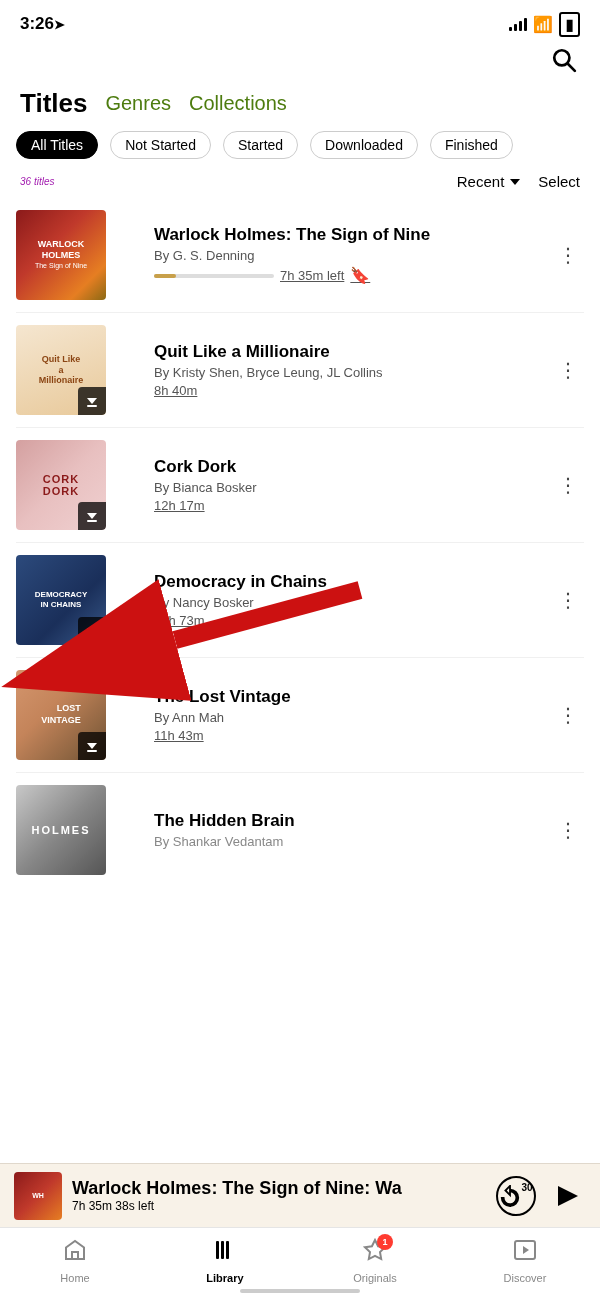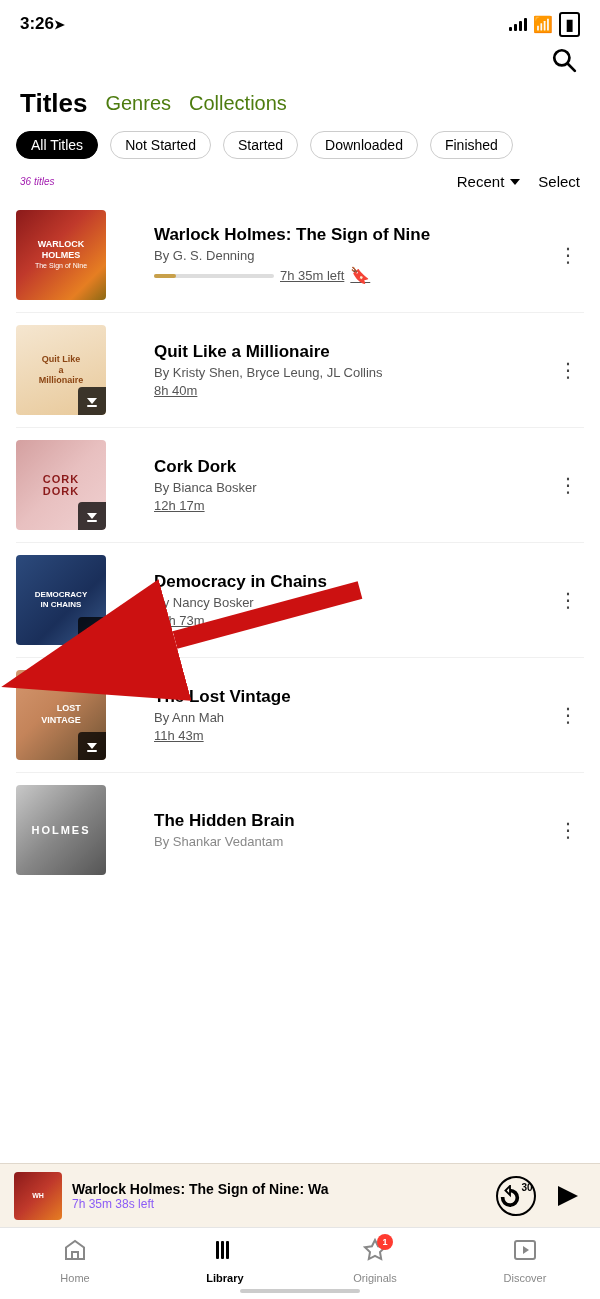--- a/index.html
+++ b/index.html
@@ -233,29 +233,29 @@
       height: 48px;
       border-radius: 4px;
       flex-shrink: 0;
       overflow: hidden;
     }
     .np-info {
       flex: 1;
       overflow: hidden;
     }
     .np-title {
-      font-size: 14px;
+      font-size: 18px;
       font-weight: 600;
       white-space: nowrap;
       overflow: hidden;
       text-overflow: ellipsis;
     }
     .np-time {
       font-size: 12px;
-      color: #8b5cf6;
+      color: #000000;
     }
     .np-controls {
       display: flex;
       align-items: center;
       gap: 14px;
     }
     .replay-btn {
       width: 40px;
       height: 40px;
       border: 2px solid #000;

